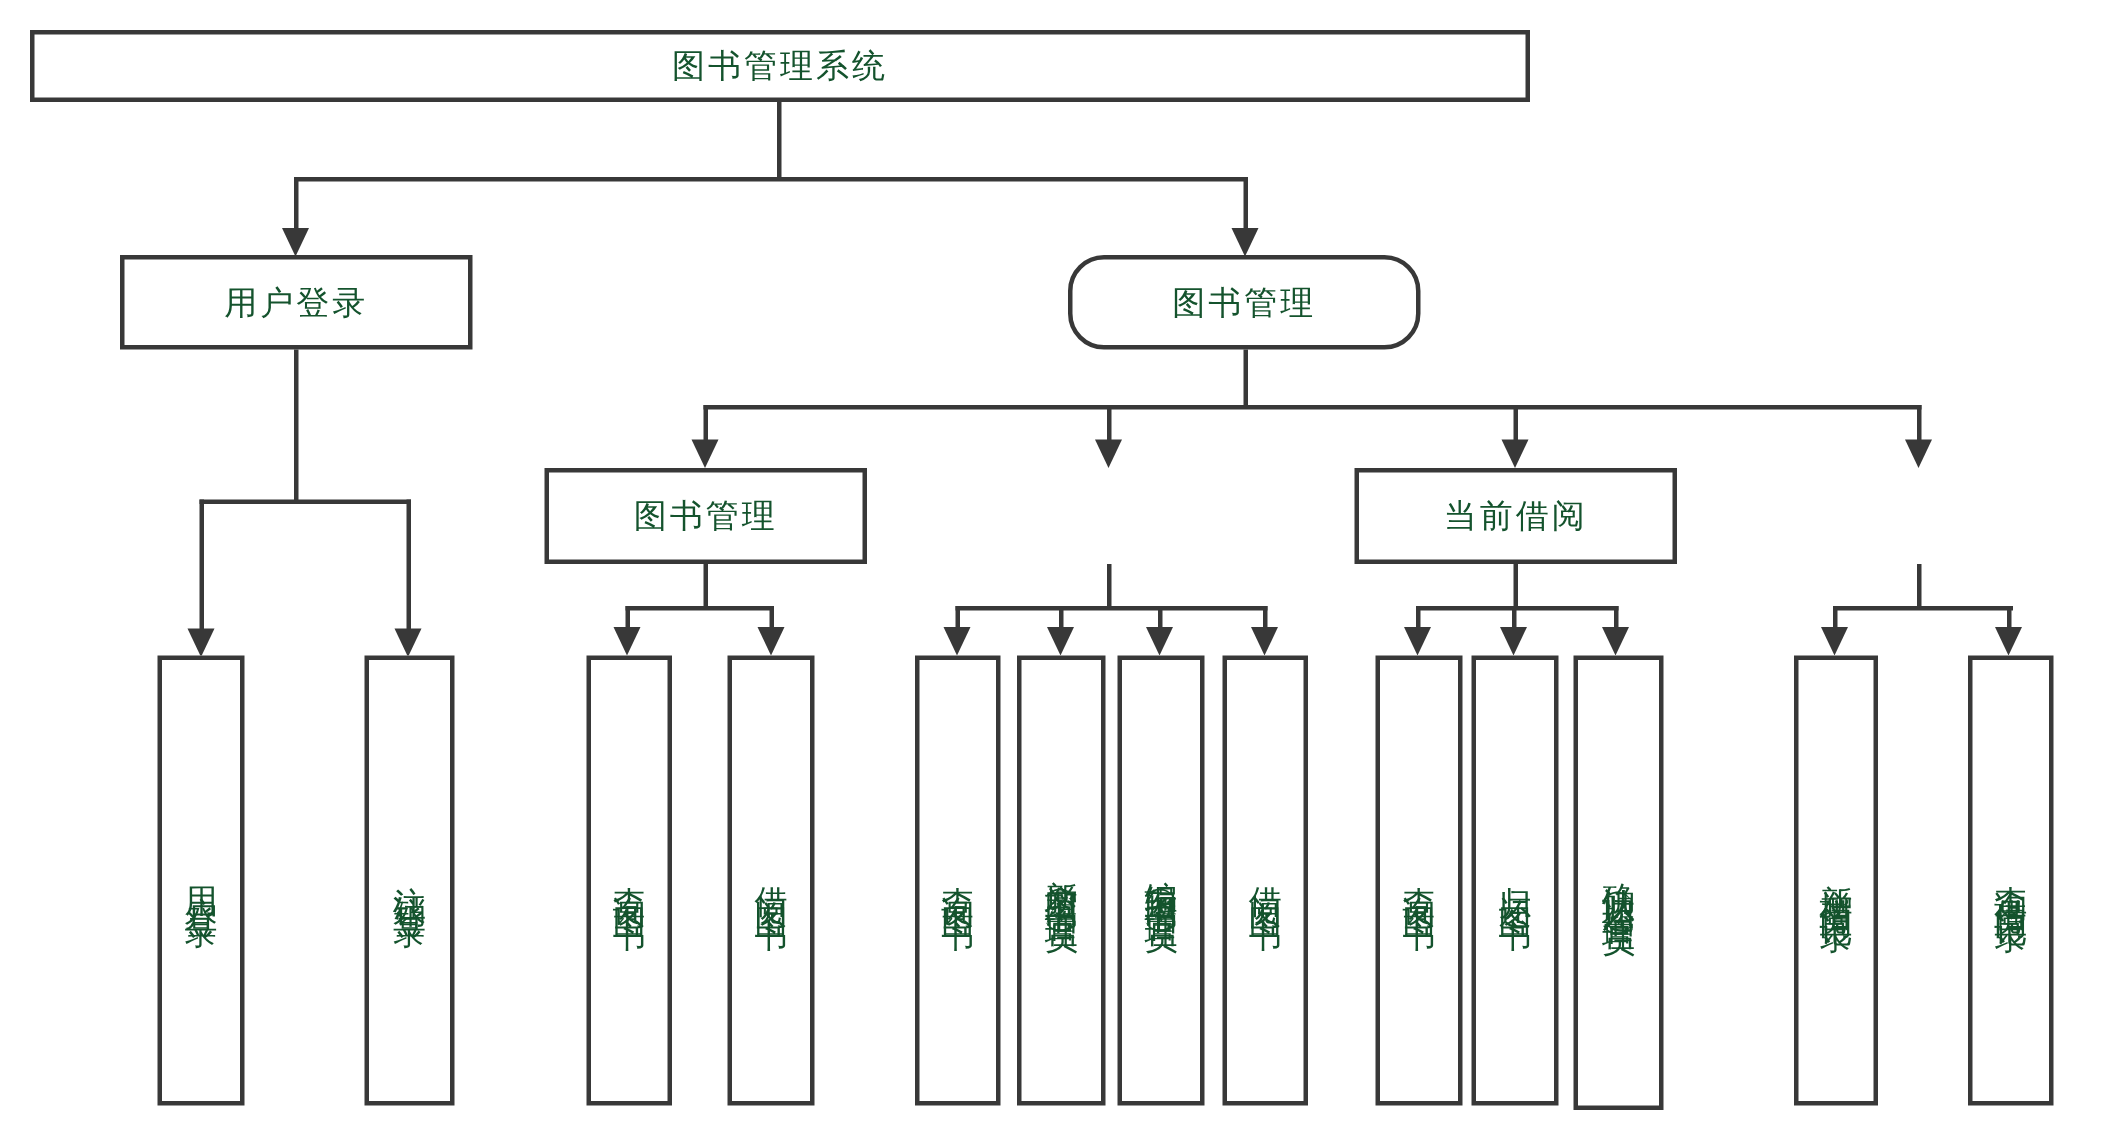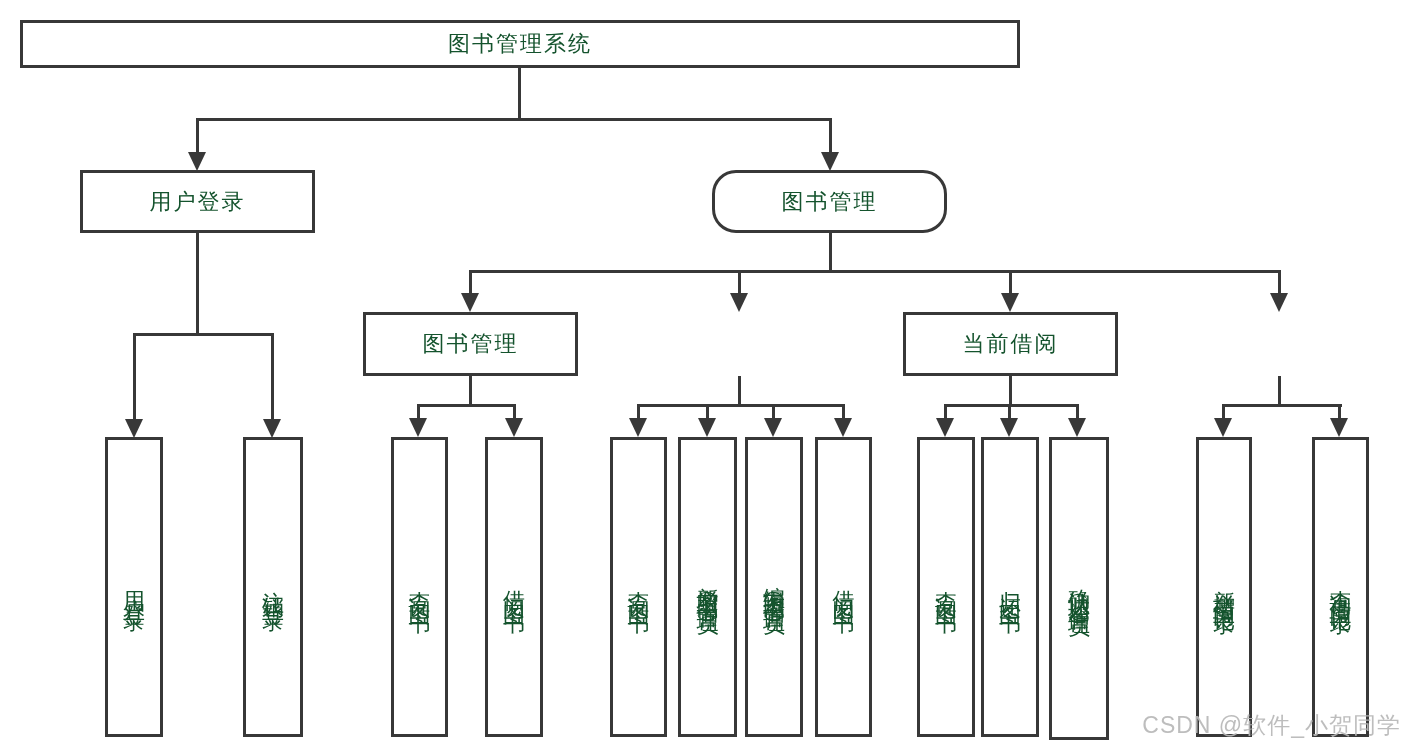--- a/index.html
+++ b/index.html
@@ -165,15 +165,14 @@
     <span class="vtext" style="letter-spacing:4px;">确认归还（管理员）</span>
   </div>
 
   <div class="box" style="left:1196px;top:437px;width:56px;height:300px;">
     <span class="vtext" style="letter-spacing:5px;">新增借阅记录</span>
   </div>
   <div class="box" style="left:1312px;top:437px;width:57px;height:300px;">
     <span class="vtext" style="letter-spacing:5px;">查询借阅记录</span>
   </div>
 
-  <div class="watermark">CSDN @软件_小贺同学</div>
 
 </div>
 
 </body></html>

